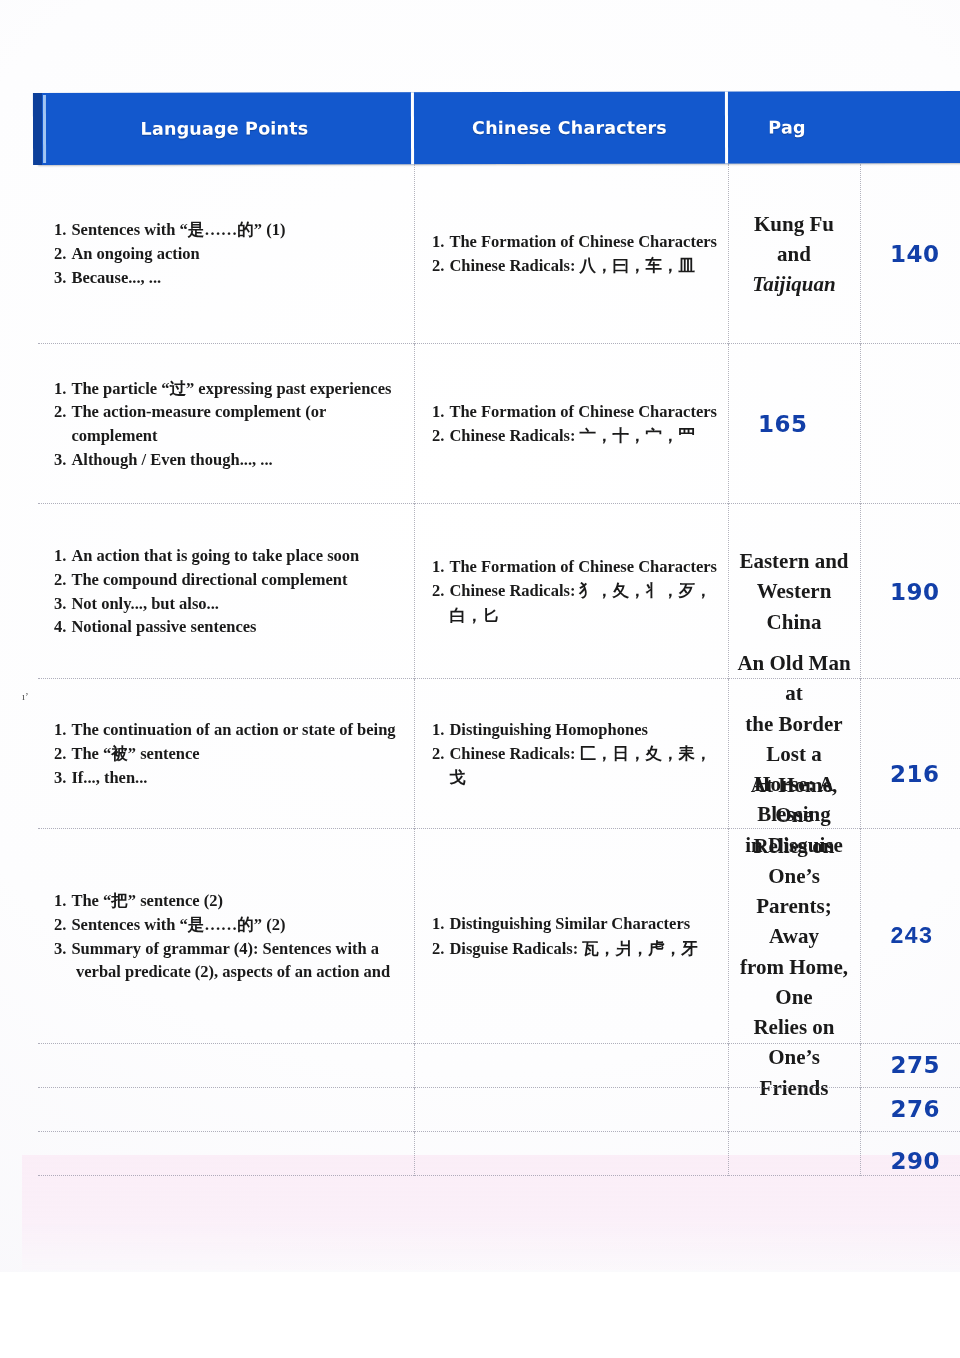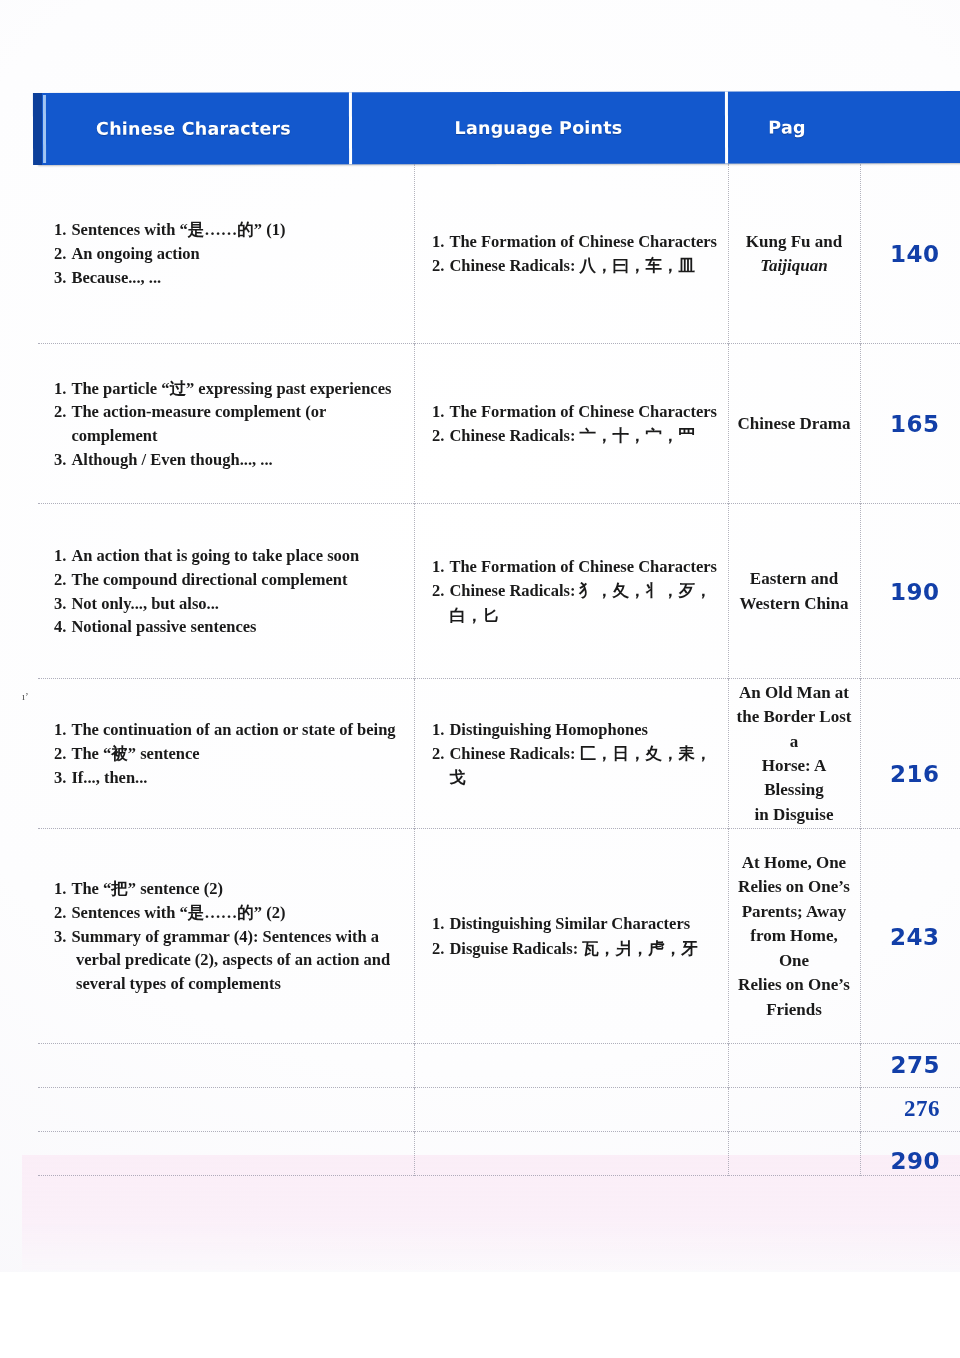--- a/index.html
+++ b/index.html
@@ -114,21 +114,21 @@
     opacity: .7;
   }
 
   .lp, .cc, .ck {
     font-family: "Liberation Serif", "DejaVu Serif", serif;
     font-weight: bold;
     color: #1a1a1a;
   }
   .lp { font-size: 16.5px; line-height: 1.44; }
   .cc { font-size: 16.5px; line-height: 1.46; }
-  .ck { font-size: 17px; line-height: 1.44; text-align: center; }
+  .ck { font-size: 21px; line-height: 1.44; text-align: center; }
 
   .num-item {
     display: flex;
     gap: 5px;
   }
   .num-item .n { flex: 0 0 auto; }
   .num-item .t { flex: 1 1 auto; }
 
   .ital { font-style: italic; }
 
@@ -166,22 +166,22 @@
 </head>
 <body>
 
 <div id="page"></div>
 <div id="pink-band"></div>
 <div id="page-bottom-fade"></div>
 
 <div id="toc">
 
   <div class="thead">
+    <div class="th c1">Language Points</div>
     <div class="th c2">Chinese Characters</div>
-    <div class="th c1">Language Points</div>
     <div class="th c4">Pag</div>
   </div>
 
   <div id="tbody">
       <div class="trow" style="height: 180px;">
         <div class="dotv" style="left: 376px;"></div>
         <div class="dotv" style="left: 690px;"></div>
         <div class="dotv" style="left: 822px;"></div>
         <div class="doth" style="bottom: 0px;"></div>
         <div class="cell c1 vmid">
@@ -246,25 +246,20 @@
         <div class="cell c2 vmid">
           <div class="cc" style="padding-left: 10px;">
             <div class="num-item">
               <span class="n">1.</span>
               <span class="t">The Formation of Chinese Characters</span>
             </div>
             <div class="num-item">
               <span class="n">2.</span>
               <span class="t">Chinese Radicals: 亠，十，宀，罒</span>
             </div>
-          </div>
-        </div>
-        <div class="cell c3 vmid center">
-          <div class="ck">
-            <div>Chinese Drama</div>
           </div>
         </div>
         <div class="cell c4 vmid">
           <div class="page-no" style="padding-left: 22px;">165</div>
         </div>
       </div>
       <div class="trow" style="height: 175px;">
         <div class="dotv" style="left: 376px;"></div>
         <div class="dotv" style="left: 690px;"></div>
         <div class="dotv" style="left: 822px;"></div>
@@ -371,24 +366,20 @@
               <span class="n">2.</span>
               <span class="t">Sentences with “是……的” (2)</span>
             </div>
             <div class="num-item">
               <span class="n">3.</span>
               <span class="t">Summary of grammar (4): Sentences with a</span>
             </div>
             <div class="num-item">
               <span class="n" style="min-width: 17px;">&nbsp;</span>
               <span class="t">verbal predicate (2), aspects of an action and</span>
-            </div>
-            <div class="num-item">
-              <span class="n" style="min-width: 17px;">&nbsp;</span>
-              <span class="t">several types of complements</span>
             </div>
           </div>
         </div>
         <div class="cell c2 vmid">
           <div class="cc" style="padding-left: 10px;">
             <div class="num-item">
               <span class="n">1.</span>
               <span class="t">Distinguishing Similar Characters</span>
             </div>
             <div class="num-item">
@@ -401,39 +392,39 @@
           <div class="ck">
             <div>At Home, One</div>
             <div>Relies on One’s</div>
             <div>Parents; Away</div>
             <div>from Home, One</div>
             <div>Relies on One’s</div>
             <div>Friends</div>
           </div>
         </div>
         <div class="cell c4 vmid">
-          <div class="page-no" style="padding-left: 22px;">243</div>
+          <div class="page-no" style="padding-left: 22px; font-family: Liberation Mono, monospace;">243</div>
         </div>
       </div>
     </div>
 
   <div id="tail">
       <div class="tail-row">
         <div class="dotv" style="left: 376px;"></div>
         <div class="dotv" style="left: 690px;"></div>
         <div class="dotv" style="left: 822px;"></div>
         <div class="doth" style="bottom: 0px;"></div>
         <div class="page-no tail-num" style="top: 8px; right: 38px;">275</div>
       </div>
       <div class="tail-row">
         <div class="dotv" style="left: 376px;"></div>
         <div class="dotv" style="left: 690px;"></div>
         <div class="dotv" style="left: 822px;"></div>
         <div class="doth" style="bottom: 0px;"></div>
-        <div class="page-no tail-num" style="top: 8px; right: 38px; font-family: Liberation Serif, serif;">276</div>
+        <div class="page-no tail-num" style="top: 8px; right: 38px;">276</div>
       </div>
       <div class="tail-row">
         <div class="dotv" style="left: 376px;"></div>
         <div class="dotv" style="left: 690px;"></div>
         <div class="dotv" style="left: 822px;"></div>
         <div class="doth" style="bottom: 0px;"></div>
         <div class="page-no tail-num" style="top: 16px; right: 38px;">290</div>
       </div>
     </div>
 </div>

